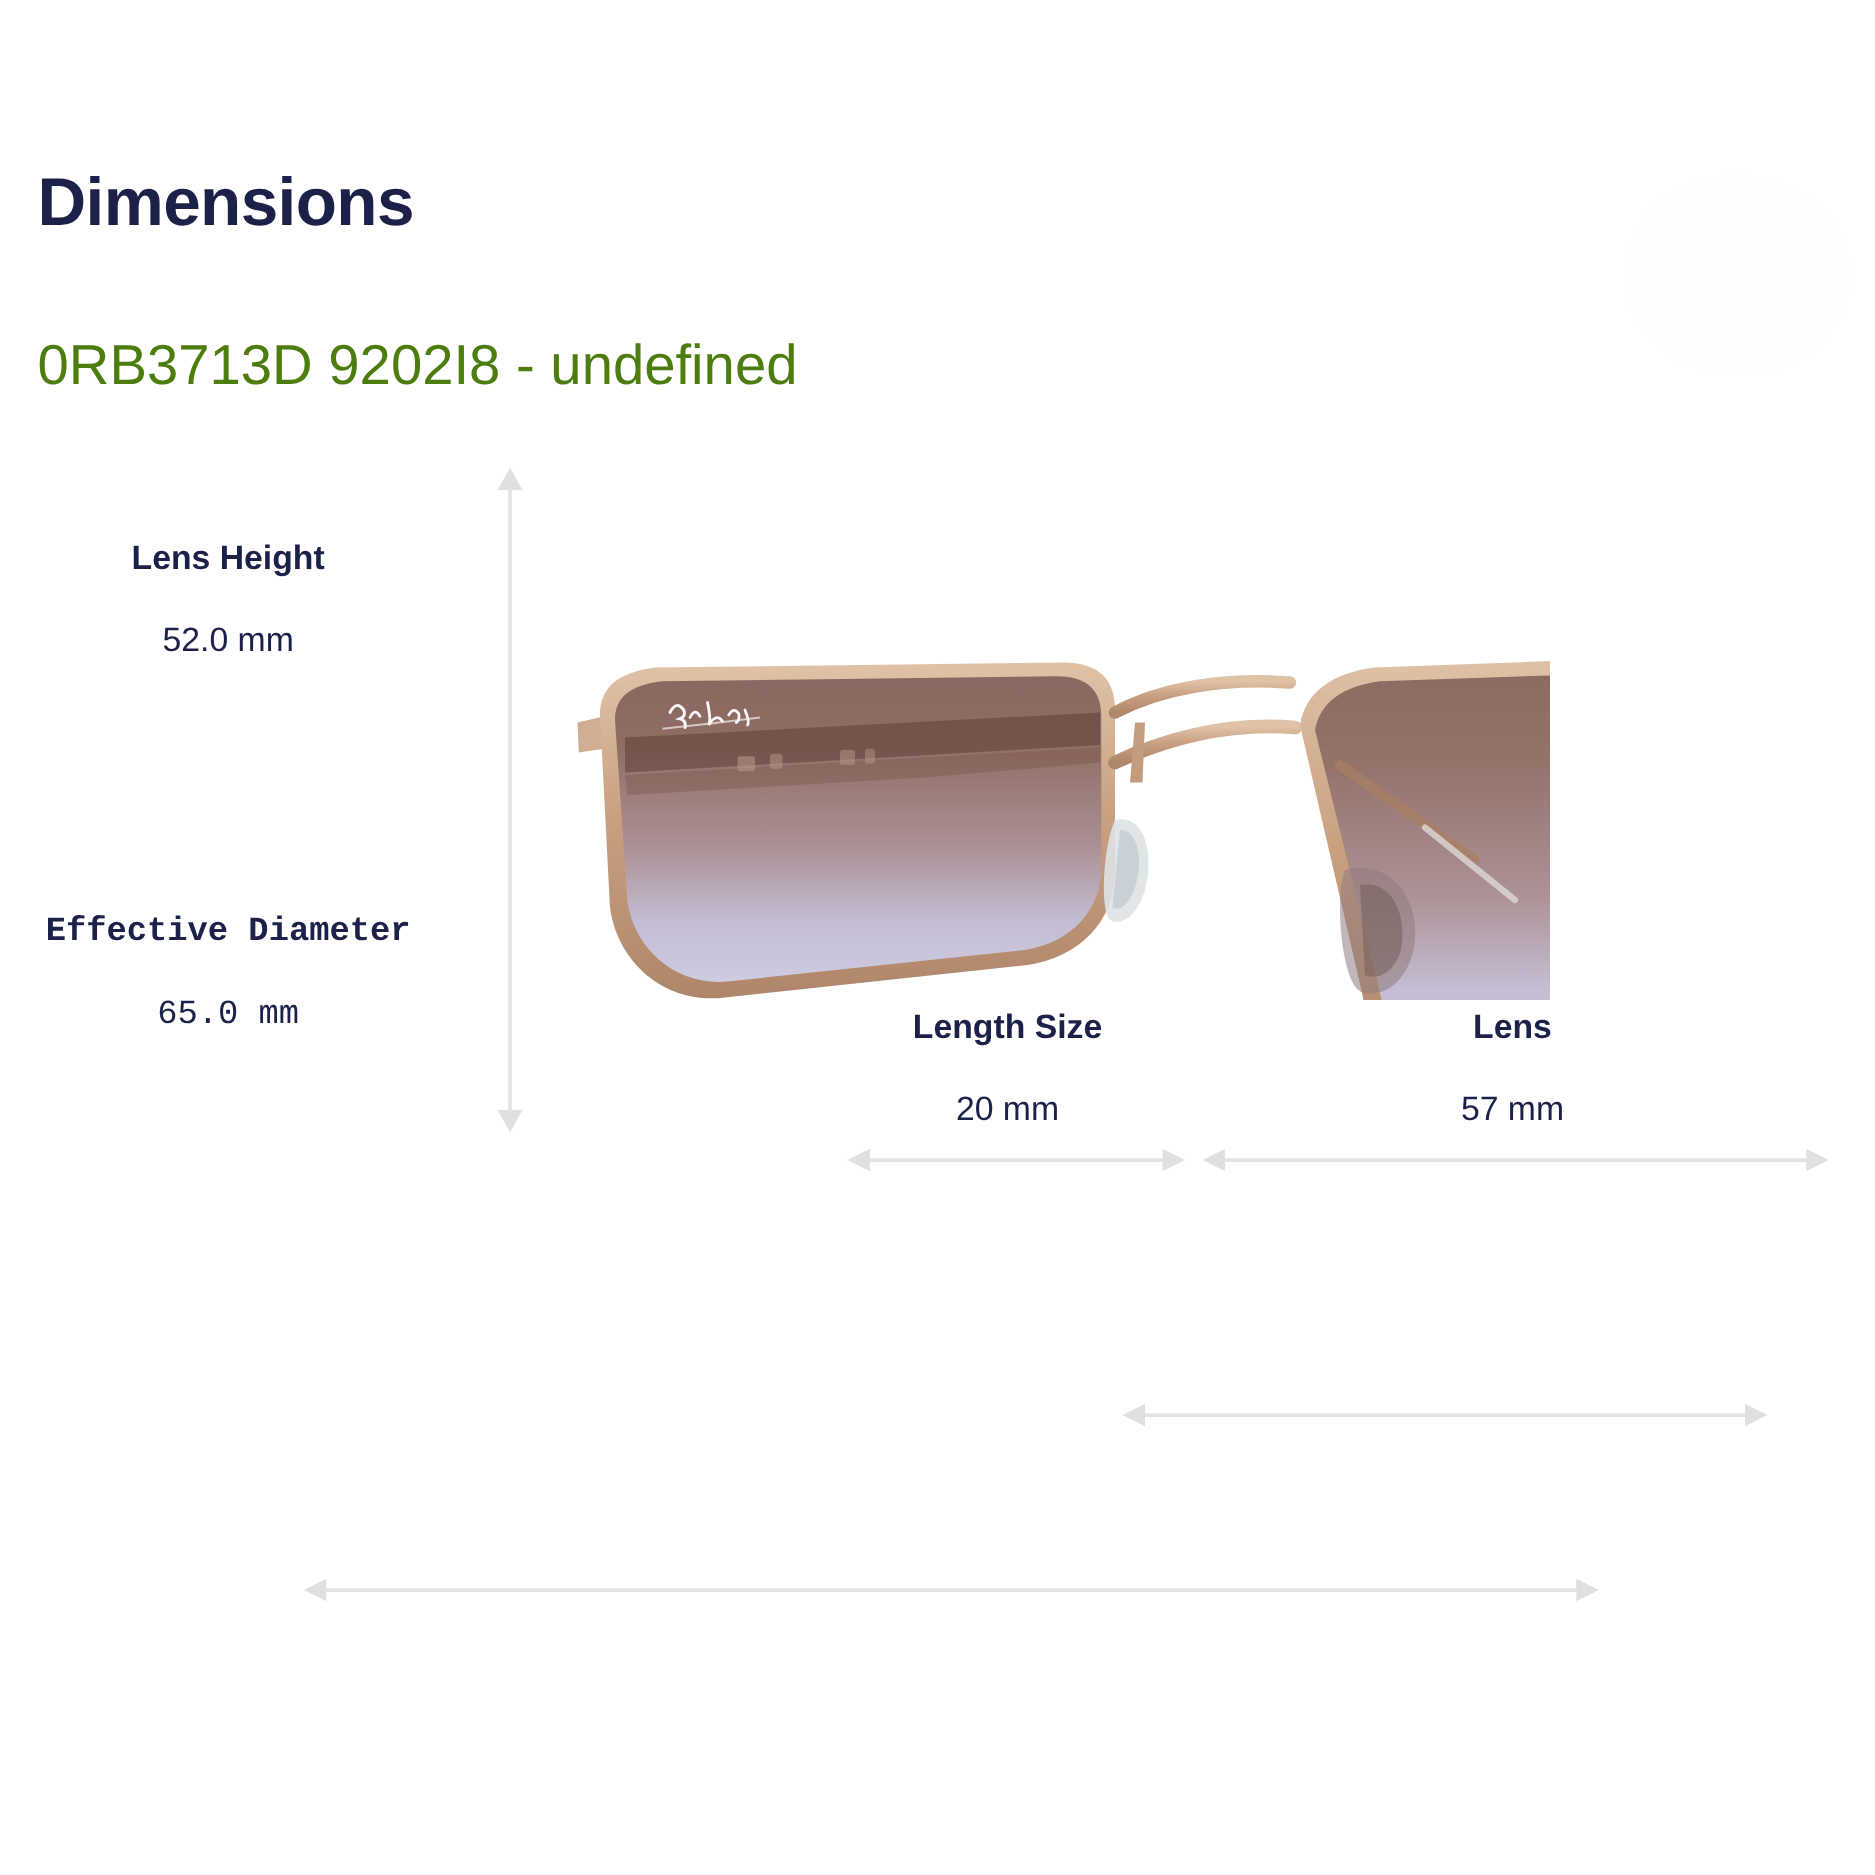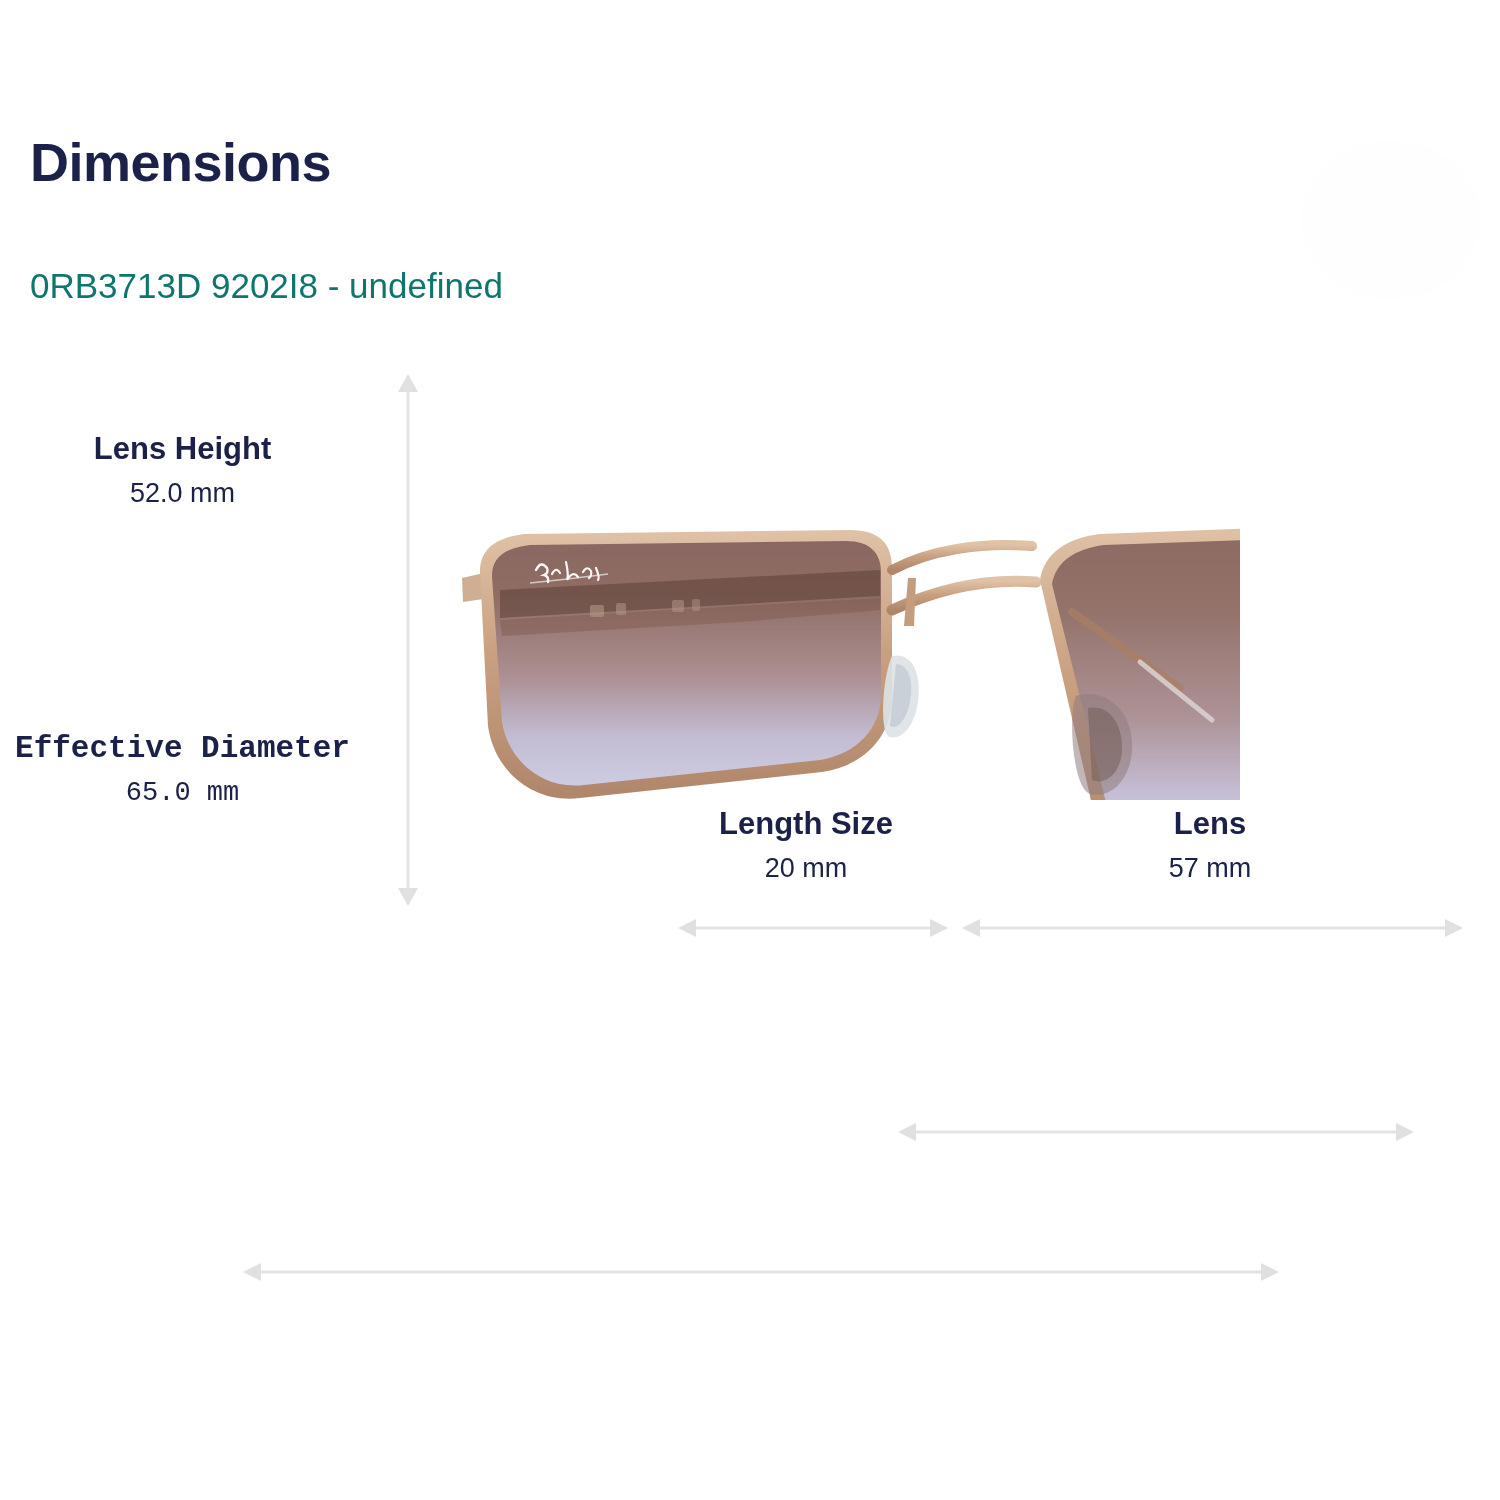--- a/index.html
+++ b/index.html
@@ -27,46 +27,46 @@
     font-weight: 700;
     letter-spacing: -0.5px;
     color: #1b2148;
     line-height: 1.05;
     white-space: nowrap;
   }
   #page-subtitle {
     position: absolute;
     left: 30px;
     top: 265px;
-    font-size: 35px;
+    font-size: 45px;
     font-weight: 400;
-    color: #0f766e;
+    color: #4d7c0f;
     line-height: 1.2;
     white-space: nowrap;
   }
 
   
   .measure {
     position: absolute;
     color: #1b2148;
     text-align: center;
     white-space: nowrap;
   }
   .measure .m-label {
-    font-size: 31px;
+    font-size: 27px;
     font-weight: 700;
     line-height: 1.25;
     display: block;
   }
   .measure .m-value {
     font-size: 27px;
     font-weight: 500;
     line-height: 1.25;
     display: block;
-    margin-top: 8px;
+    margin-top: 32px;
   }
 
   #measure-lens-height   { left: 0px;   top: 430px;  width: 365px; }
   #measure-eff-diameter  { left: 0px;   top: 730px;  width: 365px; font-family: Liberation Mono, monospace; }
   #measure-bridge-size   { left: 680px; top: 805px;  width: 252px; }
   #measure-size          { left: 965px; top: 805px;  width: 490px; }
   #measure-temple-length { left: 900px; top: 1008px; width: 505px; }
   #measure-hinge-hinge   { left: 245px; top: 1148px; width: 1035px; }
 
   

